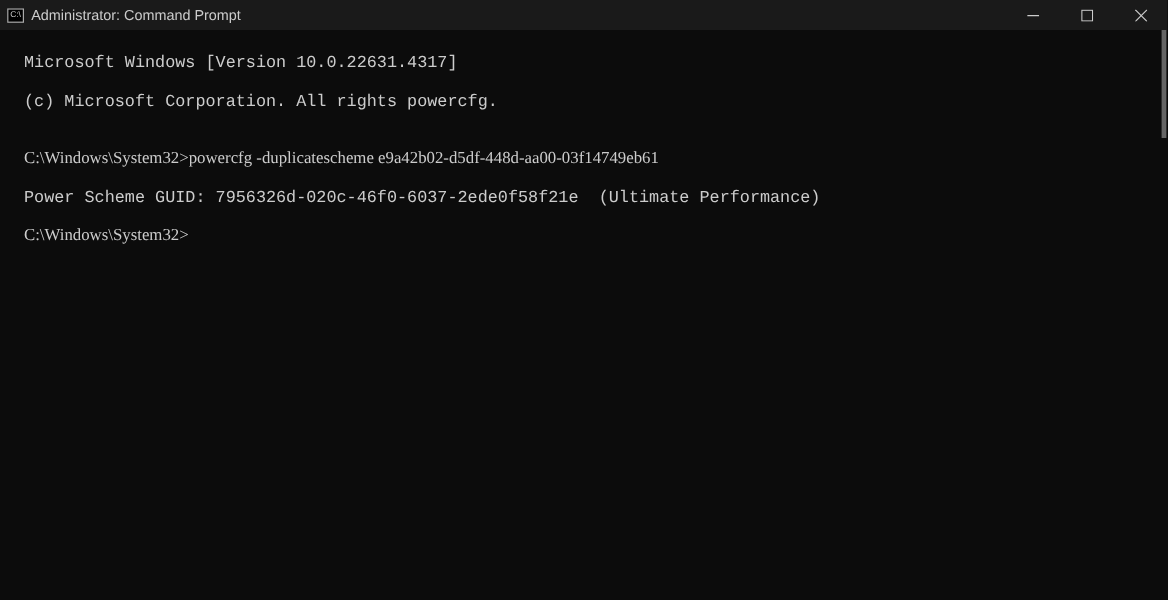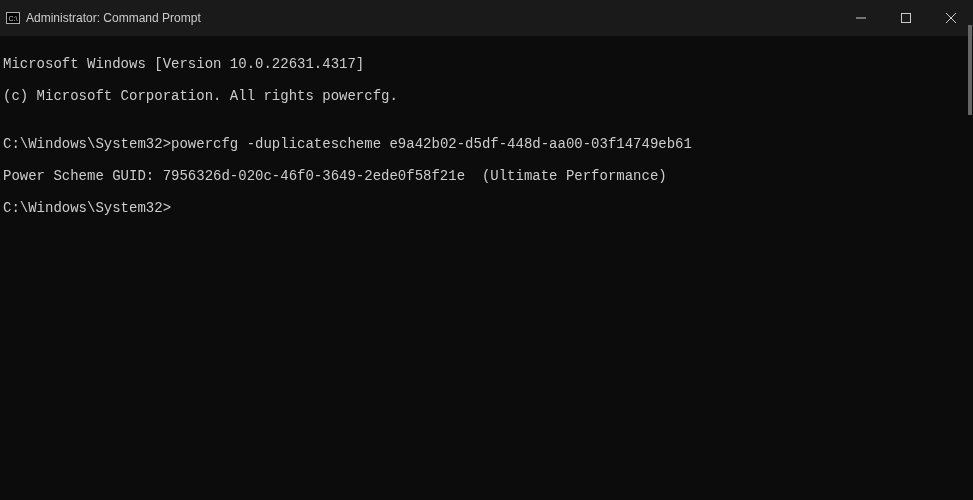--- a/index.html
+++ b/index.html
@@ -11,21 +11,21 @@
       width: 973px;
       height: 500px;
       background: #0c0c0c;
       font-family: Consolas, 'Courier New', monospace;
       font-size: 14px;
       color: #cccccc;
       overflow: hidden;
       position: relative;
     }
     .titlebar {
-      height: 36px;
+      height: 25px;
       background: #1a1a1a;
       display: flex;
       align-items: center;
       justify-content: space-between;
       padding: 0 0 0 6px;
       font-family: 'Segoe UI', sans-serif;
       font-size: 12px;
       color: #cccccc;
     }
     .titlebar-left {
@@ -56,32 +56,33 @@
       display: flex;
       align-items: center;
       justify-content: center;
       color: #cccccc;
     }
     .win-btn svg {
       width: 10px;
       height: 10px;
     }
     .terminal-content {
-      padding: 4px 3px;
+      padding: 4px 20px;
       line-height: 16px;
       white-space: pre;
       font-size: 14px;
       letter-spacing: 0;
       position: relative;
     }
     .line {
       white-space: pre;
     }
     .prompt-line {
       white-space: pre;
+      font-family: Liberation Serif, serif;
     }
     .scrollbar-indicator {
       position: absolute;
       right: 1px;
       top: 25px;
       width: 4px;
       height: 90px;
       background: #666;
     }
   </style>
@@ -111,17 +112,17 @@
         </svg>
     </div>
   </div>
 </div>
 
 <div class="terminal-content">
 <div class="line">Microsoft Windows [Version 10.0.22631.4317]</div>
 <div class="line">(c) Microsoft Corporation. All rights powercfg.</div>
 <div class="line"></div>
 <div class="prompt-line"><span>C:\Windows\System32&gt;</span><span>powercfg -duplicatescheme e9a42b02-d5df-448d-aa00-03f14749eb61</span></div>
-<div class="line">Power Scheme GUID: 7956326d-020c-46f0-3649-2ede0f58f21e  (Ultimate Performance)</div>
+<div class="line">Power Scheme GUID: 7956326d-020c-46f0-6037-2ede0f58f21e  (Ultimate Performance)</div>
 <div class="prompt-line"><span>C:\Windows\System32&gt;</span></div>
 </div>
 
 <div class="scrollbar-indicator"></div>
 
 </body></html>

